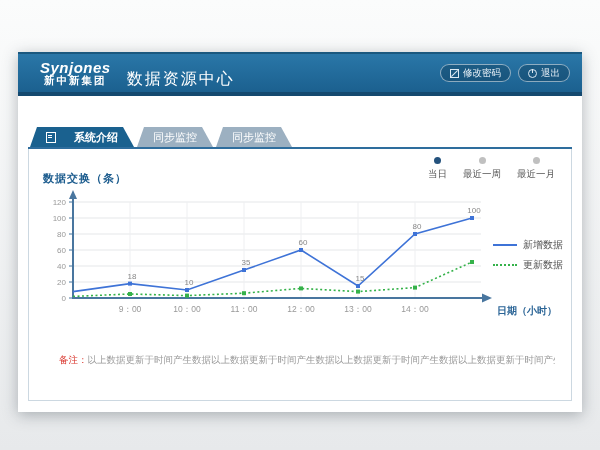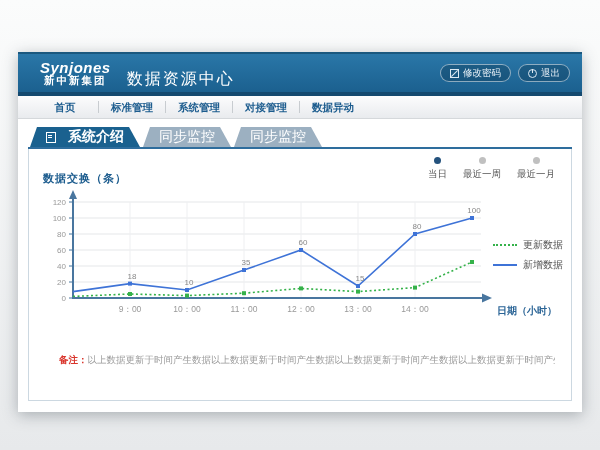--- a/index.html
+++ b/index.html
@@ -44,22 +44,22 @@
   }
   .nav-item{
     width:66px;text-align:center;font-size:10.5px;font-weight:bold;color:#1c5c8e;
     line-height:22px;cursor:pointer;white-space:nowrap;
   }
   .nav-div{width:1px;height:12px;background:#c8ccd0;}
   
   .content{position:absolute;left:10px;right:10px;top:75px;bottom:12px;}
   .tabs{display:flex;gap:3px;height:20px;margin-left:2px;}
   .tab{
-    color:#fff;font-size:14px;display:flex;align-items:center;justify-content:flex-start;
-    gap:12px;padding:0 16px;cursor:pointer;
+    color:#fff;font-size:11px;display:flex;align-items:center;justify-content:flex-start;
+    gap:18px;padding:0 16px;cursor:pointer;
     clip-path:polygon(7px 0,calc(100% - 11px) 0,100% 100%,0 100%);
   }
   .tab.active{background:#1a618f;font-weight:bold;}
   .tab.inactive{background:#9cb0c1;}
   .doc-icon{
     width:8px;height:9px;border:1px solid #fff;display:inline-block;
     background-image:linear-gradient(#fff,#fff),linear-gradient(#fff,#fff);
     background-size:4px 1px;background-position:1px 2px,1px 4px;background-repeat:no-repeat;
   }
   .tab-rule{height:2px;background:#2e6d9d;}
@@ -75,21 +75,21 @@
   
   .ylabel{position:absolute;top:22px;left:14px;color:#1c5c8e;font-weight:bold;font-size:11px;letter-spacing:1px;}
   #chart-svg{position:absolute;top:37px;left:0px;}
   .legend{position:absolute;top:86px;right:8px;font-size:10px;color:#555;}
   .legend-item{display:flex;align-items:center;gap:6px;height:20px;}
   .line-sample{width:24px;height:0;display:inline-block;}
   .line-sample.solid{border-top:2px solid #3e73d7;}
   .line-sample.dotted{border-top:2px dotted #35b24a;}
   
   .note{position:absolute;bottom:33px;left:30px;right:16px;font-size:9.5px;color:#9a9a9a;white-space:nowrap;overflow:hidden;}
-  .note-label{color:#d9342b;font-weight:bold;}
+  .note-label{color:#d9342b;font-weight:normal;}
 </style>
 </head>
 <body>
 
 <div class="window">
 
   <div class="header">
     <div class="logo">
       <div class="l1">Synjones</div>
       <div class="l2">新中新集团</div>
@@ -101,31 +101,20 @@
         <span>修改密码</span>
       </div>
       <div class="pill">
         <span class="power-icon"></span>
         <span>退出</span>
       </div>
     </div>
   </div>
   <div class="subbar"></div>
 
-  <div class="navbar">
-    <div class="nav-item">首页</div>
-    <div class="nav-div"></div>
-    <div class="nav-item">标准管理</div>
-    <div class="nav-div"></div>
-    <div class="nav-item">系统管理</div>
-    <div class="nav-div"></div>
-    <div class="nav-item">对接管理</div>
-    <div class="nav-div"></div>
-    <div class="nav-item">数据异动</div>
-  </div>
 
   <div class="content">
     <div class="tabs">
       <div class="tab active">
         <span class="doc-icon"></span>
         <span>系统介绍</span>
       </div>
       <div class="tab inactive">
         <span>同步监控</span>
       </div>
@@ -212,27 +201,27 @@
           <rect x="156" y="107.6" width="4" height="4" fill="#35b24a"></rect>
           <rect x="213" y="105.2" width="4" height="4" fill="#35b24a"></rect>
           <rect x="270" y="100.4" width="4" height="4" fill="#35b24a"></rect>
           <rect x="327" y="103.6" width="4" height="4" fill="#35b24a"></rect>
           <rect x="384" y="99.6" width="4" height="4" fill="#35b24a"></rect>
           <rect x="441" y="74" width="4" height="4" fill="#35b24a"></rect>
         </svg>
 
       <div class="legend">
         <div class="legend-item">
+          <span class="line-sample solid"></span>
+          <span>新增数据</span>
+        </div>
+        <div class="legend-item">
           <span class="line-sample dotted"></span>
           <span>更新数据</span>
         </div>
-        <div class="legend-item">
-          <span class="line-sample solid"></span>
-          <span>新增数据</span>
-        </div>
       </div>
 
       <div class="note">
         <span class="note-label">备注：</span><span>以上数据更新于时间产生数据以上数据更新于时间产生数据以上数据更新于时间产生数据以上数据更新于时间产生数据以上数据更新于</span>
       </div>
 
     </div>
   </div>
 </div>
 

